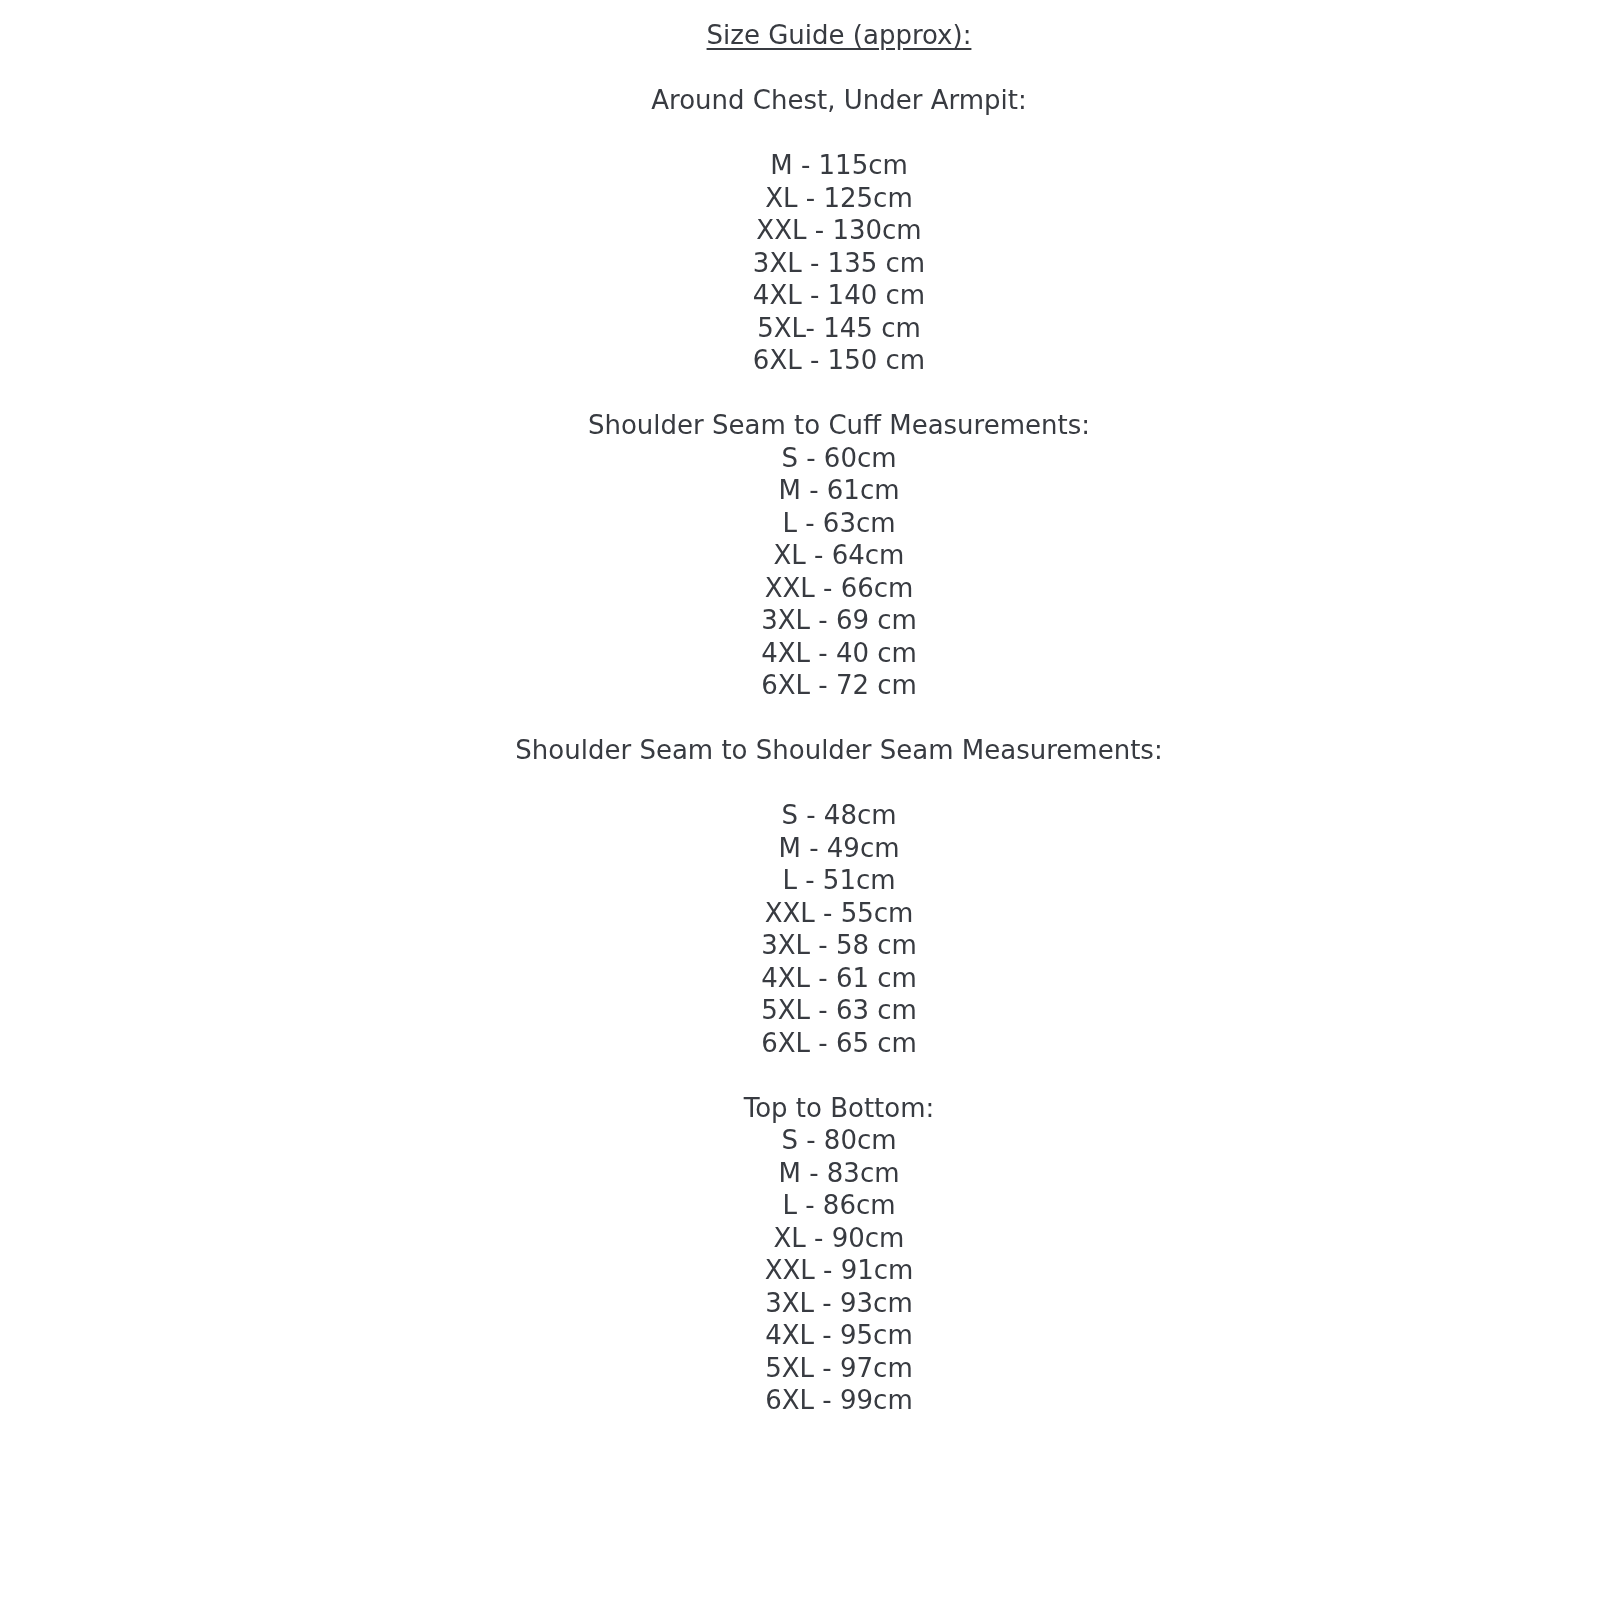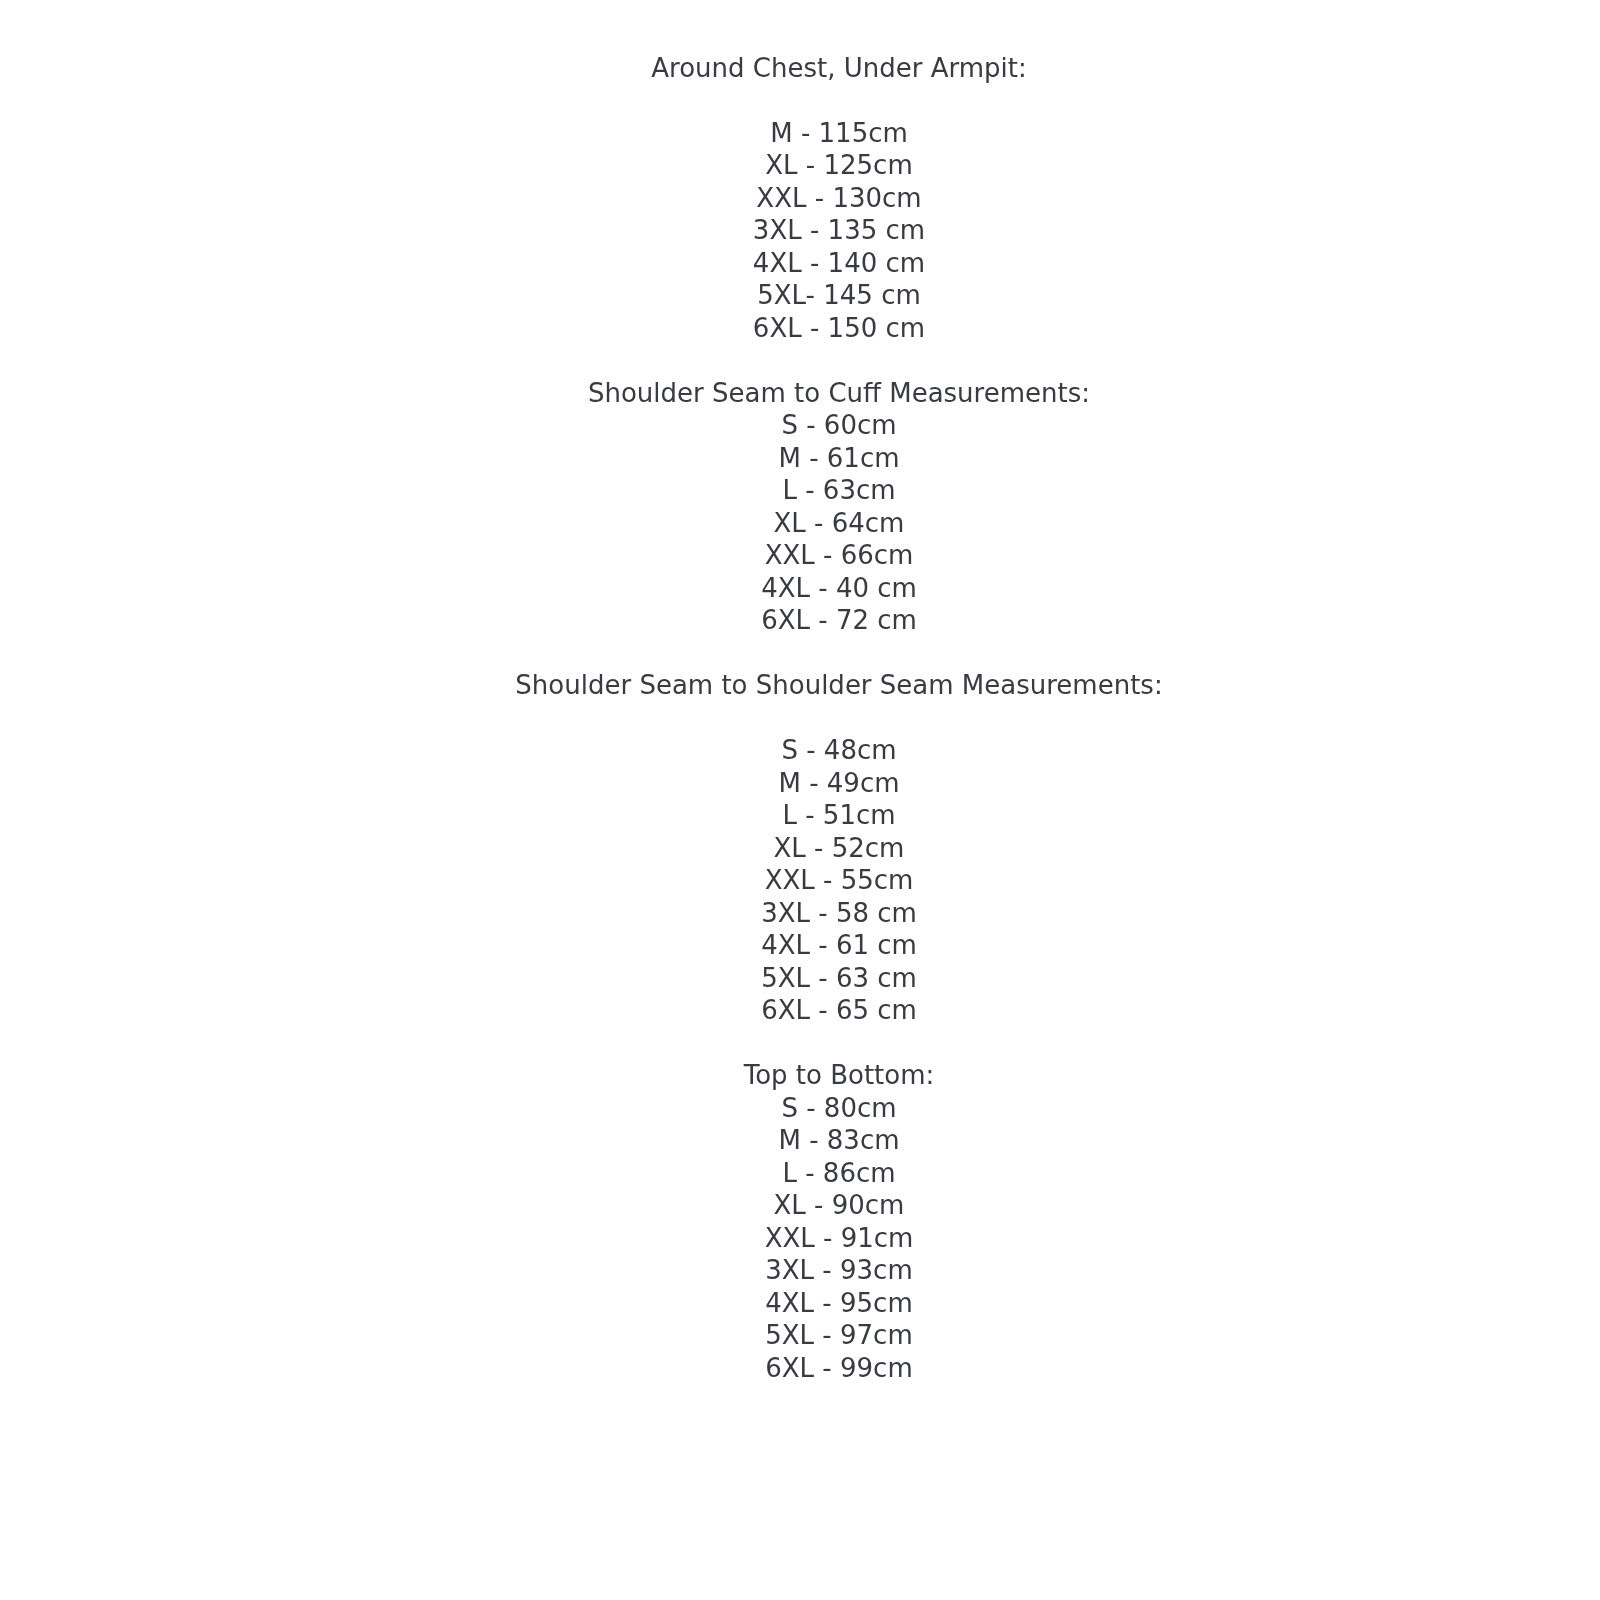--- a/index.html
+++ b/index.html
@@ -29,49 +29,50 @@
   }
   .blank {
     height: 32.5px;
   }
 </style>
 </head>
 <body>
 
 <div class="doc">
 
+  <div class="line title">Size Guide (approx):</div>
   <div class="blank"></div>
 
   <div class="line">Around Chest, Under Armpit:</div>
   <div class="blank"></div>
   <div class="line">M - 115cm</div>
   <div class="line">XL - 125cm</div>
   <div class="line">XXL - 130cm</div>
   <div class="line">3XL - 135 cm</div>
   <div class="line">4XL - 140 cm</div>
   <div class="line">5XL- 145 cm</div>
   <div class="line">6XL - 150 cm</div>
   <div class="blank"></div>
 
   <div class="line">Shoulder Seam to Cuff Measurements:</div>
   <div class="line">S - 60cm</div>
   <div class="line">M - 61cm</div>
   <div class="line">L - 63cm</div>
   <div class="line">XL - 64cm</div>
   <div class="line">XXL - 66cm</div>
+  <div class="line">3XL - 69 cm</div>
   <div class="line">4XL - 40 cm</div>
   <div class="line">6XL - 72 cm</div>
   <div class="blank"></div>
 
   <div class="line">Shoulder Seam to Shoulder Seam Measurements:</div>
   <div class="blank"></div>
   <div class="line">S - 48cm</div>
   <div class="line">M - 49cm</div>
   <div class="line">L - 51cm</div>
-  <div class="line">XL - 52cm</div>
   <div class="line">XXL - 55cm</div>
   <div class="line">3XL - 58 cm</div>
   <div class="line">4XL - 61 cm</div>
   <div class="line">5XL - 63 cm</div>
   <div class="line">6XL - 65 cm</div>
   <div class="blank"></div>
 
   <div class="line">Top to Bottom:</div>
   <div class="line">S - 80cm</div>
   <div class="line">M - 83cm</div>

